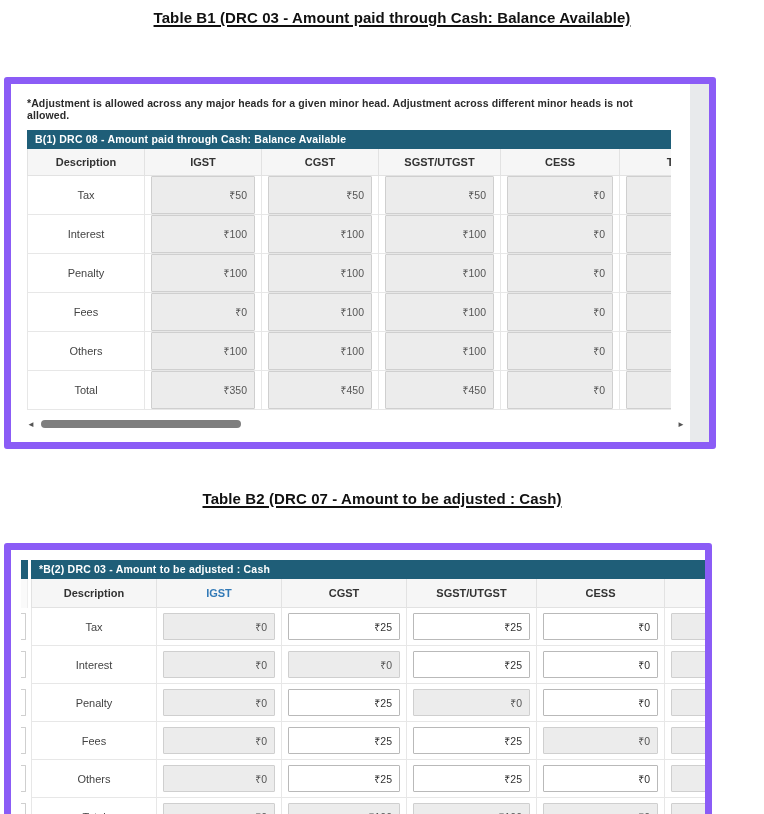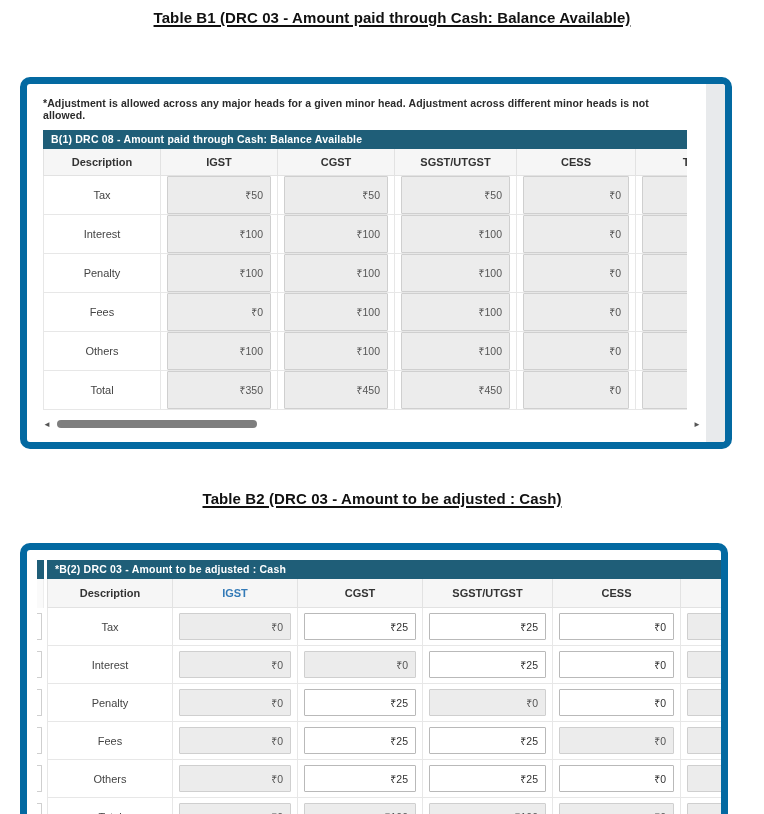--- a/index.html
+++ b/index.html
@@ -8,22 +8,22 @@
 
   .page-title {
     text-align: center; font-size: 15px; font-weight: bold; color: #111;
     text-decoration: underline; text-decoration-thickness: 1.5px; text-underline-offset: 2px;
     letter-spacing: .1px;
   }
   #title-b1 { margin-top: 9px; padding-left: 20px; }
   #title-b2 { margin-top: 41px; }
 
   .frame {
-    border: 7px solid #0369a1; border-radius: 10px; background: #fff;
-    margin-left: 20px; position: relative; overflow: hidden;
+    border: 7px solid #8b5cf6; border-radius: 3px; background: #fff;
+    margin-left: 4px; position: relative; overflow: hidden;
   }
   #frame-b1 { width: 712px; margin-top: 51px; }
   #frame-b2 { width: 708px; margin-top: 36px; }
 
   
   .panel-b1 { padding: 13px 38px 10px 16px; position: relative; }
   .vstrip { position: absolute; top: 0; right: 0; bottom: 0; width: 19px; background: #e8eaec; }
   .note { font-size: 10.5px; font-weight: bold; color: #2b2b2b; margin-bottom: 9px; letter-spacing: .1px; }
 
   .caption {
@@ -239,21 +239,21 @@
       <span class="arrow">◄</span>
       <div class="track">
         <div class="thumb"></div>
       </div>
       <span class="arrow">►</span>
     </div>
     <div class="vstrip"></div>
   </div>
 </div>
 
-<h2 class="page-title" id="title-b2">Table B2 (DRC 03 - Amount to be adjusted : Cash)</h2>
+<h2 class="page-title" id="title-b2">Table B2 (DRC 07 - Amount to be adjusted : Cash)</h2>
 
 <div class="frame" id="frame-b2">
   <div class="panel-b2">
     <div class="gutter">
       <div class="frag-caption"></div>
       <div class="frag-header"></div>
 
     <div class="frag-row">
           <span></span>
         </div>

